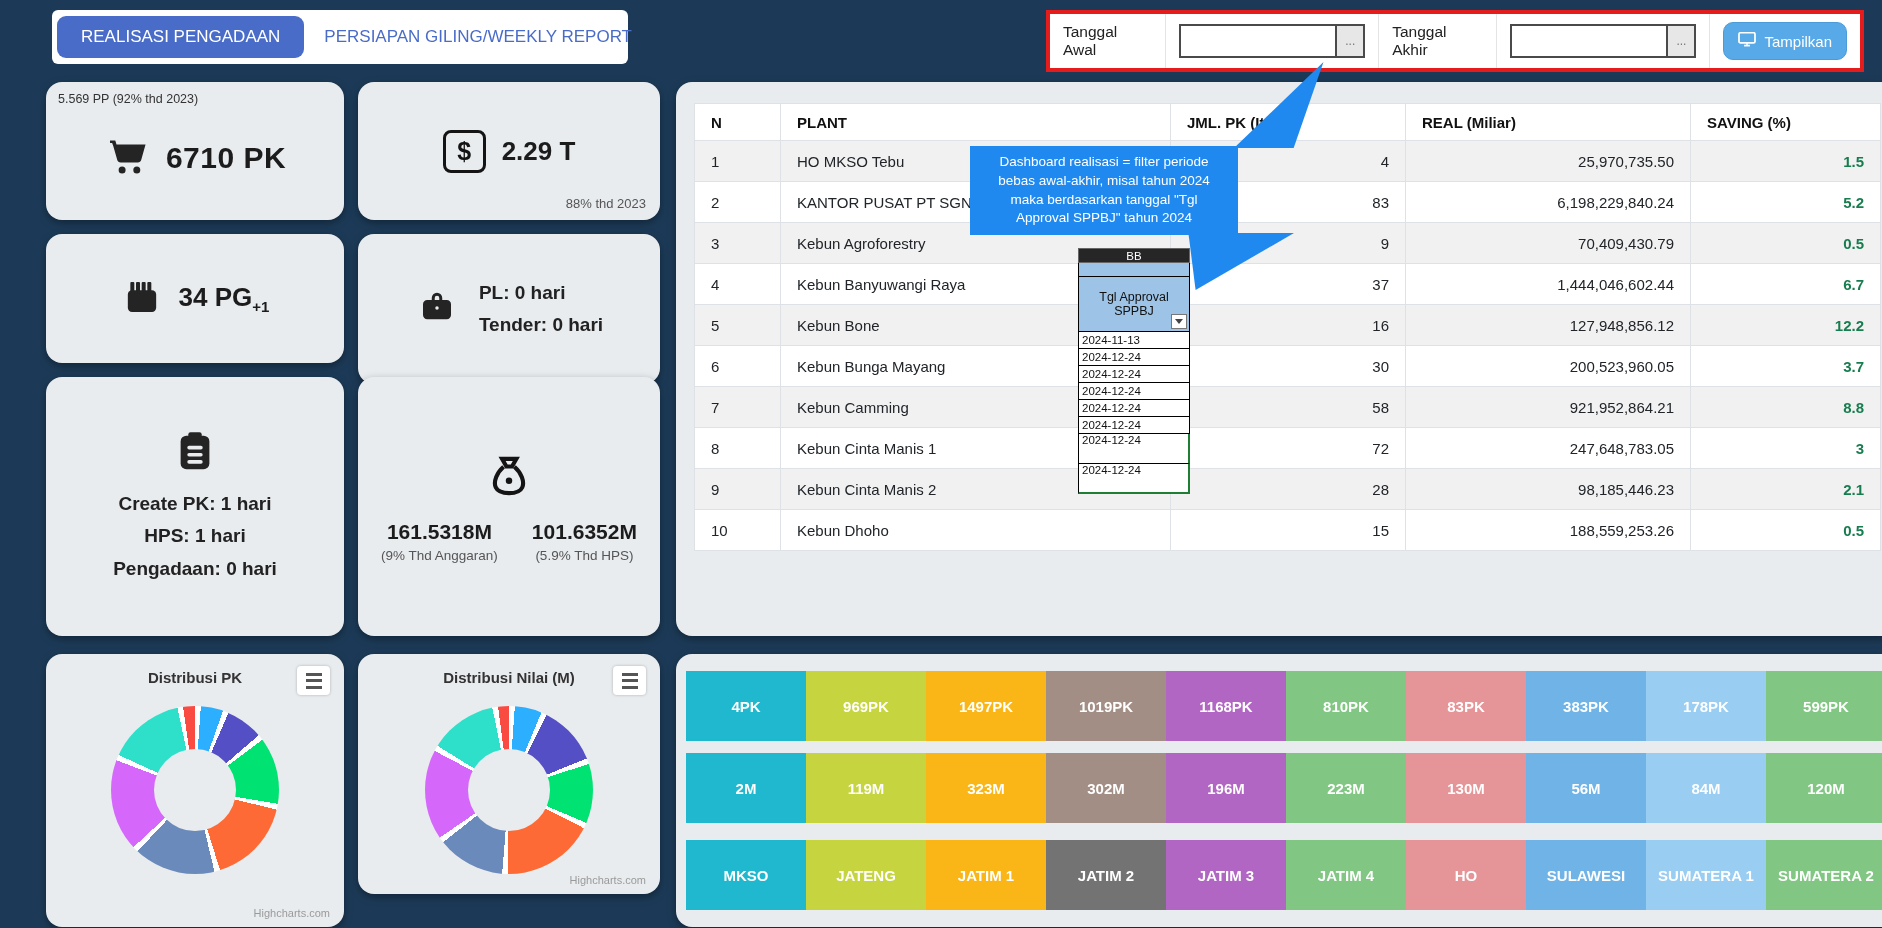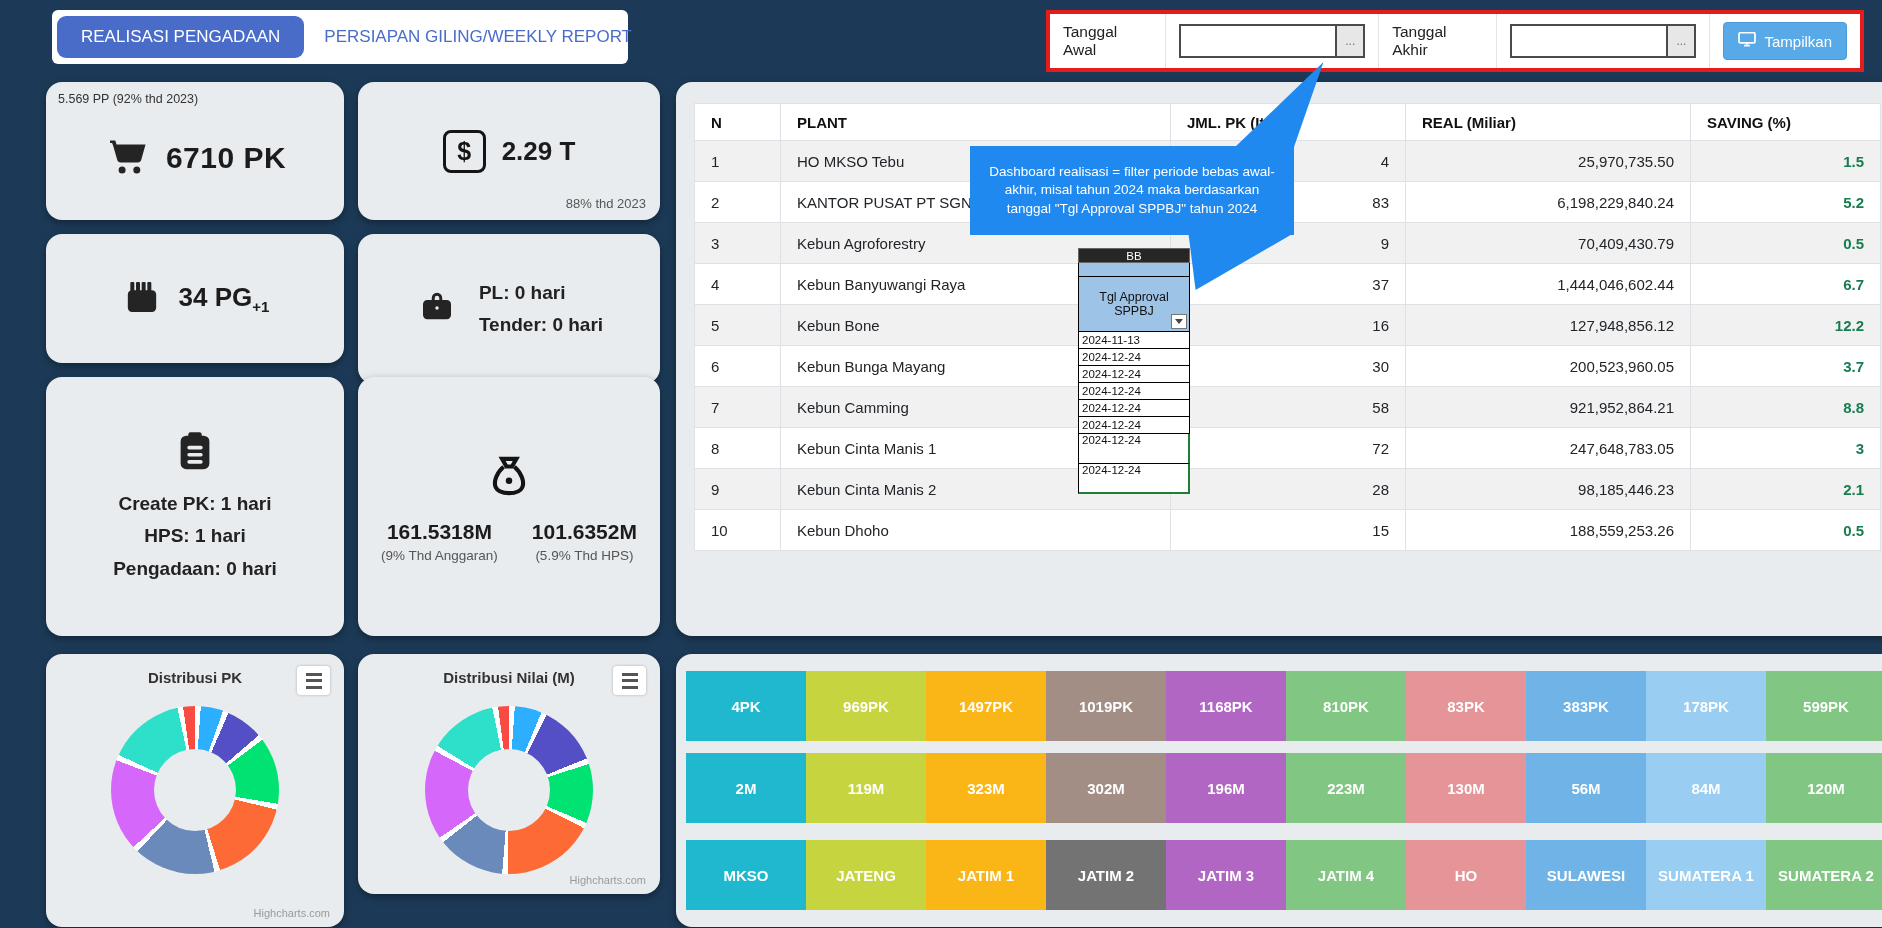--- a/index.html
+++ b/index.html
@@ -15,21 +15,21 @@
 
   
   .filterbox{position:absolute;left:1006px;top:10px;width:818px;height:62px;background:#fff;
     border:4px solid #e51c1c;box-sizing:border-box;display:flex;align-items:stretch;}
   .fcell{display:flex;align-items:center;padding:0 13px;border-right:1px solid #e4e4e4;}
   .flabel{font-size:15.5px;color:#222;}
   .dinput{width:146px;height:30px;border:2px solid #4a4a4a;outline:none;font-size:14px;padding:0 4px;}
   .dots{width:30px;height:34px;margin-left:-2px;background:#e7e7e7;border:2px solid #4a4a4a;
     color:#777;font-size:12px;cursor:pointer;line-height:10px;}
   .fcell.last{border-right:none;flex:1;justify-content:center;}
-  .tampilkan{background:#58a9e7;border:1px solid #4b9bd9;color:#fff;font-size:15px;border-radius:4px;
+  .tampilkan{background:#58a9e7;border:1px solid #4b9bd9;color:#fff;font-size:15px;border-radius:10px;
     height:38px;padding:0 14px;display:flex;align-items:center;gap:8px;cursor:pointer;}
 
   
   .kpi-note-tl{position:absolute;left:12px;top:10px;font-size:12.5px;color:#333;}
   .kpi-note-br{position:absolute;right:14px;bottom:9px;font-size:13px;color:#555;}
   .kpi-center{position:absolute;inset:0;display:flex;align-items:center;justify-content:center;gap:16px;}
   .kpi-big{font-size:30px;font-weight:800;color:#1c1c1c;letter-spacing:.5px;}
   .kpi-mid{font-size:26px;font-weight:800;color:#1c1c1c;}
   .kpi-lines{font-size:19px;font-weight:700;color:#222;line-height:1.7;}
   .kpi-col{position:absolute;inset:0;display:flex;flex-direction:column;align-items:center;justify-content:center;gap:10px;}
@@ -49,21 +49,21 @@
   .ptable tr:nth-child(odd) td{background:#f1f1f1;}
   .ptable td.num{text-align:right;}
   .ptable td.saving{text-align:right;color:#177d4f;font-weight:700;}
   .vscroll{position:absolute;left:1209px;top:21px;width:13px;height:436px;background:#f6f6f6;border-radius:7px;}
   .varrow{position:absolute;left:0;width:13px;height:14px;display:flex;align-items:center;justify-content:center;}
   .tri-up{width:0;height:0;border-left:4px solid transparent;border-right:4px solid transparent;border-bottom:6px solid #8a8a8a;}
   .tri-dn{width:0;height:0;border-left:4px solid transparent;border-right:4px solid transparent;border-top:6px solid #8a8a8a;}
   .vthumb{position:absolute;left:1.5px;top:26px;width:10px;height:90px;background:#9d9d9d;border-radius:5px;}
 
   
-  .callout{position:absolute;left:930px;top:146px;width:324px;height:89px;background:#2089f0;color:#fff;
+  .callout{position:absolute;left:930px;top:146px;width:268px;height:89px;background:#2089f0;color:#fff;
     font-size:13.5px;line-height:1.38;display:flex;align-items:center;justify-content:center;text-align:center;
     padding:6px 14px;box-sizing:border-box;z-index:40;}
   .tail1{position:absolute;left:1150px;top:62px;width:142px;height:86px;background:#2089f0;
     clip-path:polygon(94% 0,31% 100%,73% 100%);z-index:39;}
   .tail2{position:absolute;left:1140px;top:233px;width:120px;height:57px;background:#2089f0;
     clip-path:polygon(7% 0,95% 0,13% 100%);z-index:42;}
 
   
   .sheet{position:absolute;left:1038px;top:248px;width:112px;z-index:38;}
   .sheet .colhdr{height:15px;background:#262626;color:#fff;font-size:11.5px;display:flex;align-items:center;

